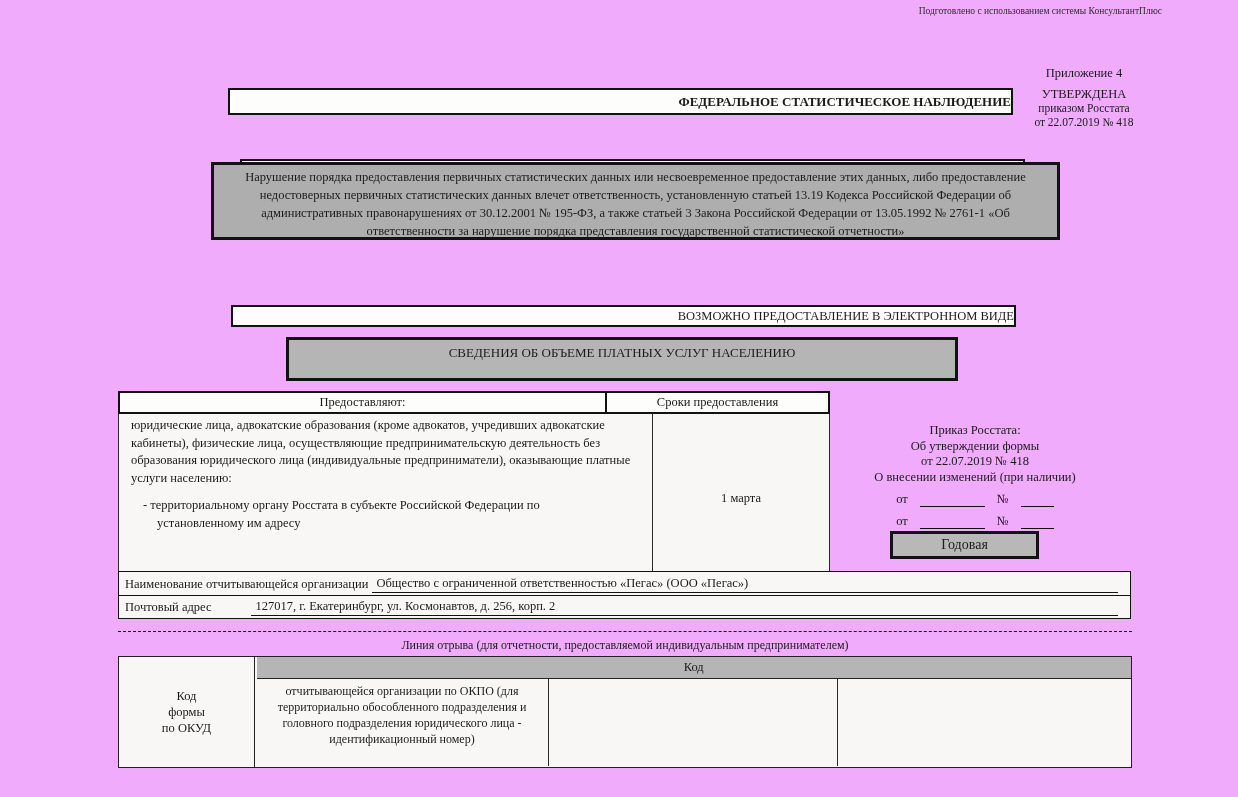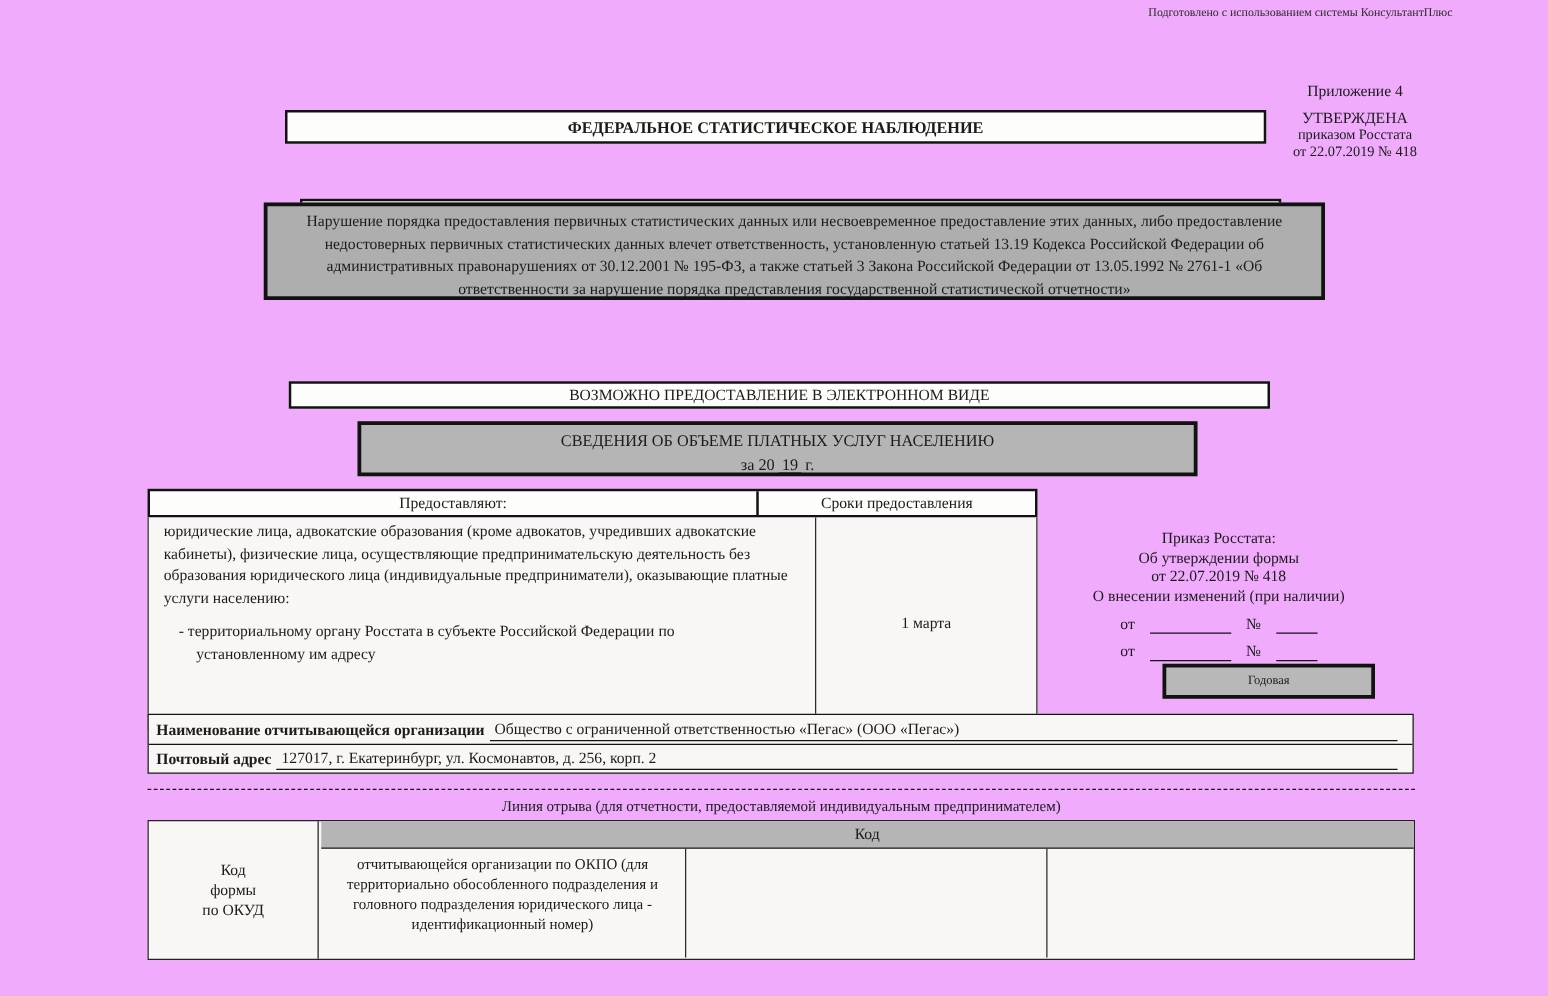--- a/index.html
+++ b/index.html
@@ -13,21 +13,21 @@
   .center { text-align:center; }
   .bold { font-weight:bold; }
 
   .prepared { top:6px; right:76px; font-size:9.5px; color:#2c2c2c; }
 
   .appendix { top:66px; left:1005px; width:158px; text-align:center; }
   .appendix .l1 { font-size:12.5px; margin-bottom:6px; }
   .appendix .l2 { font-size:12.5px; line-height:14px; }
   .appendix .l3, .appendix .l4 { font-size:11.5px; line-height:14px; }
 
-  .box { border:2px solid #121212; background:#fdfdfc; }
+  .box { border:2px solid #121212; background:#fdfdfc;text-align:right; }
   .box-thick { border:3px solid #121212; }
 
   .title-box { left:228px; top:88px; width:785px; height:27px; font-size:13px; line-height:23px; }
   .conf-box  { left:240px; top:129px; width:785px; height:23px; font-size:12.5px; line-height:19px;margin-top:30px; }
 
   .violation-box { left:211px; top:162px; width:849px; height:78px; background:#aeaeae;
                    font-size:12.5px; line-height:18px; padding:3px 14px; }
   .personal-box  { left:231px; top:254px; width:785px; height:43px; background:#bebebe;
                    font-size:12.5px; line-height:18px; padding:2px 28px; }
   .electronic-box{ left:231px; top:305px; width:785px; height:22px; font-size:12.5px; line-height:18px; }
@@ -47,27 +47,27 @@
   .mt-b2 { flex:1; display:flex; align-items:center; justify-content:center; font-size:12.5px; }
   .mt-bullet { margin-top:10px; max-width:470px; padding-left:26px; text-indent:-14px; }
 
   .forma-box { left:890px; top:391px; width:170px; height:26px; background:#b8b8b8;
                font-size:13px; line-height:20px; }
   .prikaz { left:858px; top:423px; width:234px; text-align:center; font-size:12.5px; line-height:15.5px; }
   .ot-row { display:flex; justify-content:center; align-items:flex-end; gap:12px; margin-top:7px; height:15px; }
   .blank-long  { display:inline-block; width:65px; border-bottom:1.2px solid #121212; height:13px; }
   .blank-short { display:inline-block; width:33px; border-bottom:1.2px solid #121212; height:13px; }
 
-  .godovaya-box { left:890px; top:531px; width:170px; height:28px; background:#b8b8b8;
-                  font-size:10px; line-height:22px;margin-left:40px; }
+  .godovaya-box { left:890px; top:531px; width:149px; height:28px; background:#b8b8b8;
+                  font-size:14px; line-height:22px; }
 
   .org-box { left:118px; top:571px; width:1013px; border:1.5px solid #121212; background:#f8f7f5; }
   .org-row { display:flex; align-items:flex-end; height:23px; padding:0 12px 2px 6px; }
-  .org-row + .org-row { border-top:1.5px solid #121212; }
-  .org-label { font-weight:bold; font-size:12.5px; white-space:nowrap; line-height:17px;text-align:right; }
+  .org-row + .org-row { border-top:1.5px solid #121212;gap:36px; }
+  .org-label { font-weight:normal; font-size:12.5px; white-space:nowrap; line-height:17px;text-align:right; }
   .org-value { flex:1; margin-left:4px; border-bottom:1.2px solid #121212; font-size:12.5px;
                line-height:17px; padding-left:4px; white-space:nowrap; overflow:hidden; }
 
   .tear-dash { left:118px; top:631px; width:1014px; border-top:1.6px dashed #121212; }
   .tear-label { left:118px; top:638px; width:1014px; font-size:12px; }
 
   .code-table { left:118px; top:656px; width:1014px; height:112px; border:1.5px solid #222; background:#f8f7f5; }
   .ct-left { position:absolute; left:0; top:0; width:136px; height:100%;
              border-right:1.5px solid #222; display:flex; align-items:center; justify-content:center;
              font-size:12.5px; line-height:16px; text-align:center; white-space:pre-line; }
@@ -98,25 +98,20 @@
 
   <div class="abs box center conf-box">КОНФИДЕНЦИАЛЬНОСТЬ ГАРАНТИРУЕТСЯ ПОЛУЧАТЕЛЕМ ИНФОРМАЦИИ</div>
 
   <div class="abs box-thick center violation-box" style="border-style:solid; border-color:#121212;">Нарушение порядка предоставления первичных статистических данных или несвоевременное предоставление этих данных, либо предоставление недостоверных первичных статистических данных влечет ответственность, установленную статьей 13.19 Кодекса Российской Федерации об административных правонарушениях от 30.12.2001 № 195-ФЗ, а также статьей 3 Закона Российской Федерации от 13.05.1992 № 2761-1 «Об ответственности за нарушение порядка представления государственной статистической отчетности»</div>
 
 
   <div class="abs box center electronic-box">ВОЗМОЖНО ПРЕДОСТАВЛЕНИЕ В ЭЛЕКТРОННОМ ВИДЕ</div>
 
   <div class="abs box-thick center svedeniya-box" style="border-style:solid; border-color:#121212;">
     <div>СВЕДЕНИЯ ОБ ОБЪЕМЕ ПЛАТНЫХ УСЛУГ НАСЕЛЕНИЮ</div>
-    <div class="year-line">
-      <span>за 20</span>
-      <span class="year-value">19</span>
-      <span>г.</span>
-    </div>
   </div>
 
   <div class="abs main-table">
     <div class="mt-header">
       <div class="mt-h1">Предоставляют:</div>
       <div class="mt-h2">Сроки предоставления</div>
     </div>
     <div class="mt-body">
       <div class="mt-b1">
         <div>юридические лица, адвокатские образования (кроме адвокатов, учредивших адвокатские кабинеты), физические лица, осуществляющие предпринимательскую деятельность без образования юридического лица (индивидуальные предприниматели), оказывающие платные услуги населению:</div>

